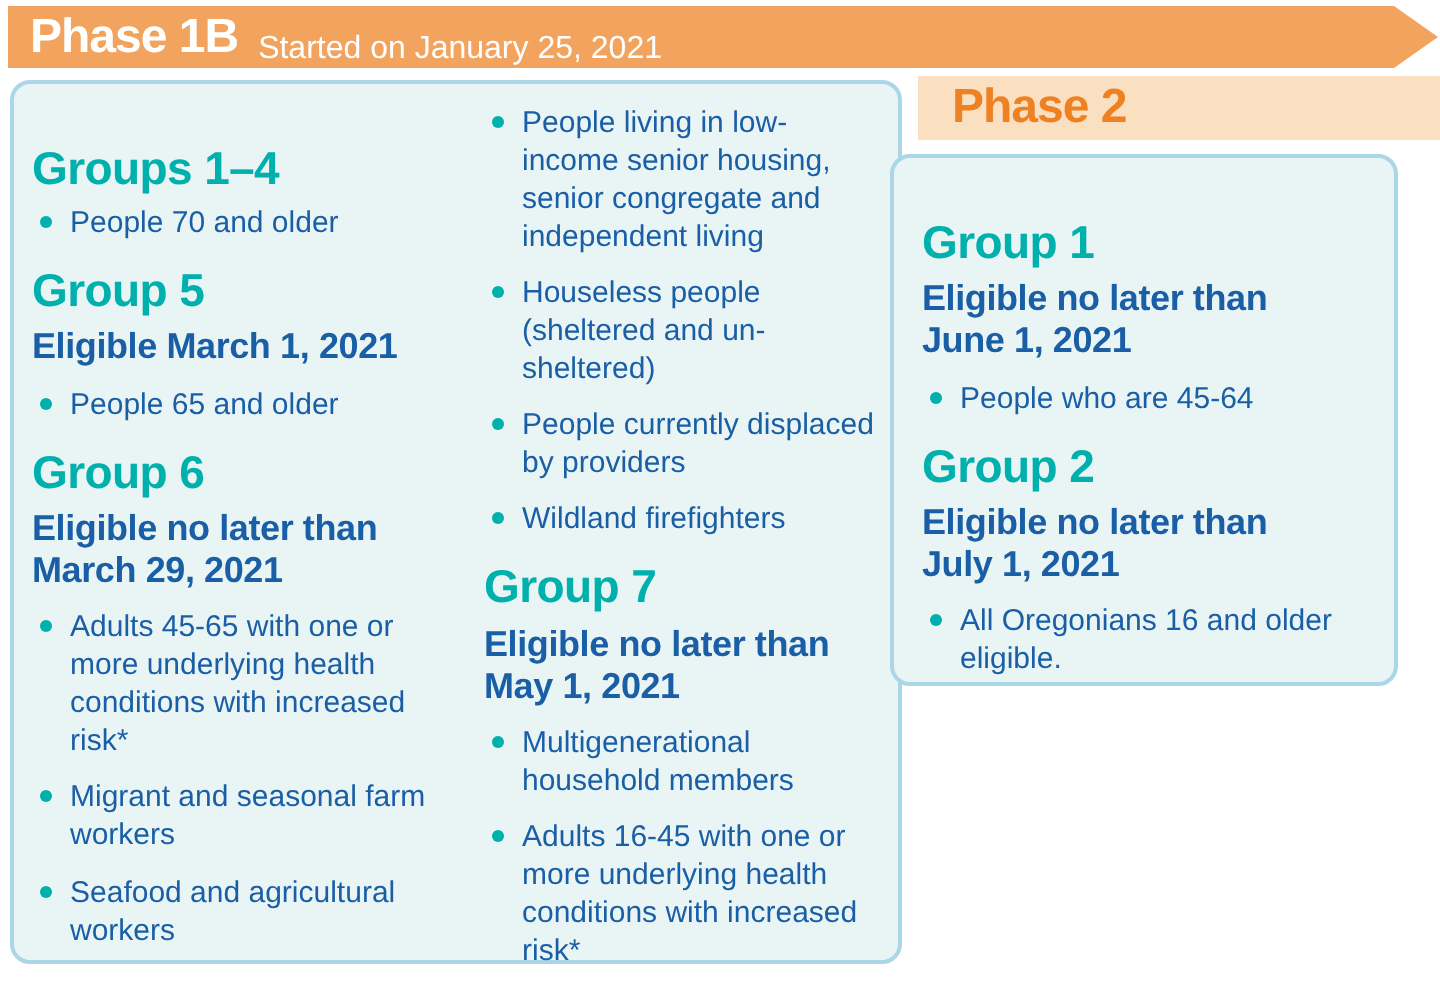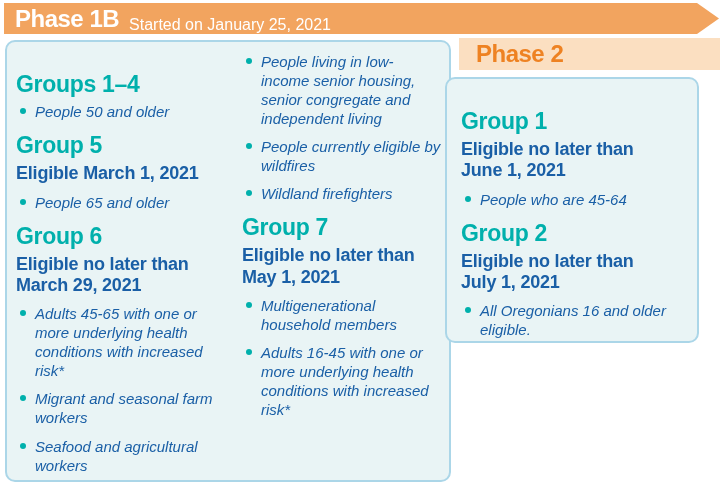--- a/index.html
+++ b/index.html
@@ -57,21 +57,21 @@
     color:#00b0ac; font-size:23px; font-weight:bold;
     line-height:1.05; letter-spacing:-0.3px;
     margin:12px 0 6px 0;
   }
   .group-heading:first-child { margin-top:20px; }
   .subheading {
     color:#1a5fa6; font-size:18px; font-weight:bold;
     line-height:1.18; white-space:pre-line;
     margin:0 0 8px 0; letter-spacing:-0.2px;
   }
-  ul.bullets { list-style:none; margin:0 0 2px 0; padding:0;font-style:italic; }
+  ul.bullets { list-style:none; margin:0 0 2px 0; padding:0; }
   ul.bullets li {
     position:relative; padding-left:19px; margin:0 0 9px 0;
     color:#1a5fa6; font-size:15px; line-height:1.27;
   }
   ul.bullets li::before {
     content:""; position:absolute; left:4px; top:6px;
     width:6px; height:6px; border-radius:50%;
     background:#00b0ac;
   }
 </style>
@@ -80,40 +80,41 @@
 
 <div id="banner1b" class="arrow">
   <span class="b1-title">Phase 1B</span>
   <span class="b1-sub">Started on January 25, 2021</span>
 </div>
 
 <div id="panel1b" class="panel">
   <div class="col1">
       <div class="group-heading">Groups 1–4</div>
       <ul class="bullets">
-        <li>People 50 and older</li>
+        <li>People 70 and older</li>
       </ul>
       <div class="group-heading">Group 5</div>
       <div class="subheading">Eligible March 1, 2021</div>
       <ul class="bullets">
         <li>People 65 and older</li>
       </ul>
       <div class="group-heading">Group 6</div>
       <div class="subheading">Eligible no later than
 March 29, 2021</div>
       <ul class="bullets">
         <li>Adults 45-65 with one or more underlying health conditions with increased risk*</li>
         <li>Migrant and seasonal farm workers</li>
         <li>Seafood and agricultural workers</li>
       </ul>
     </div>
   <div class="col2">
       <ul class="bullets">
         <li>People living in low-income senior housing, senior congregate and independent living</li>
-        <li>People currently eligible by wildfires</li>
+        <li>Houseless people (sheltered and un-sheltered)</li>
+        <li>People currently displaced by providers</li>
         <li>Wildland firefighters</li>
       </ul>
       <div class="group-heading">Group 7</div>
       <div class="subheading">Eligible no later than
 May 1, 2021</div>
       <ul class="bullets">
         <li>Multigenerational household members</li>
         <li>Adults 16-45 with one or more underlying health conditions with increased risk*</li>
       </ul>
     </div>

